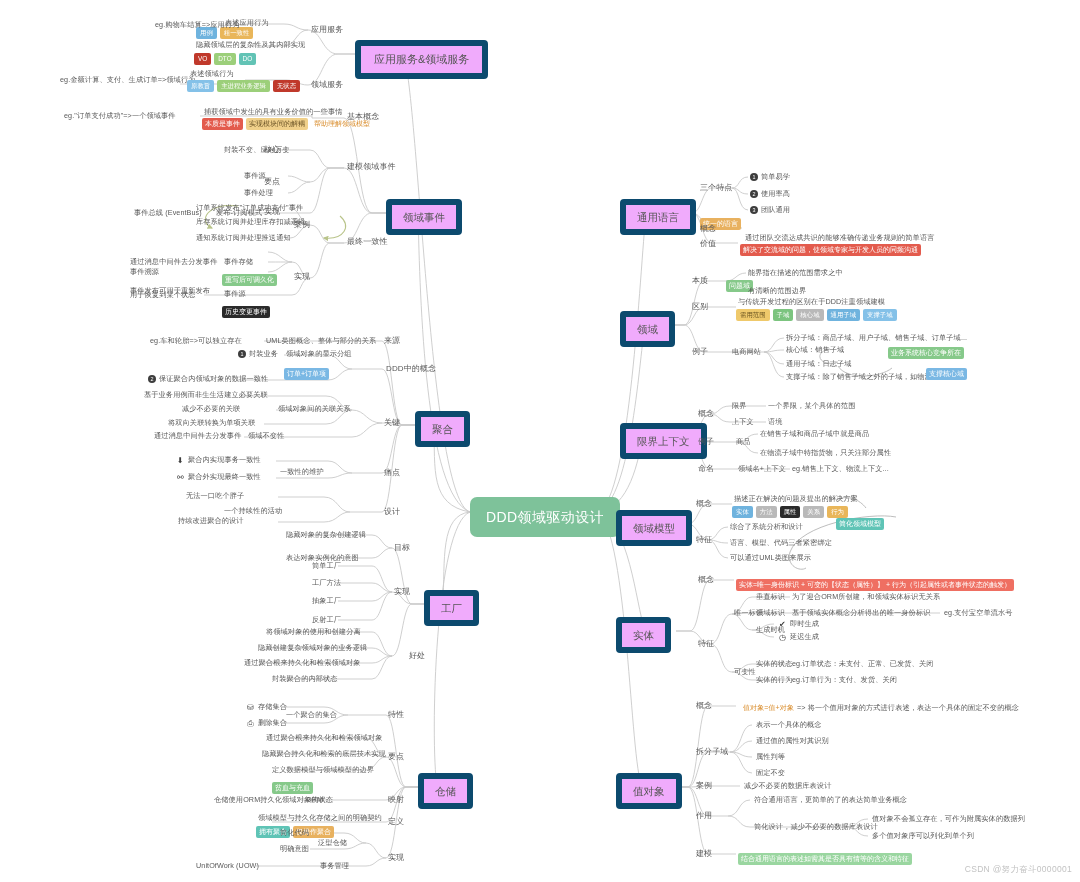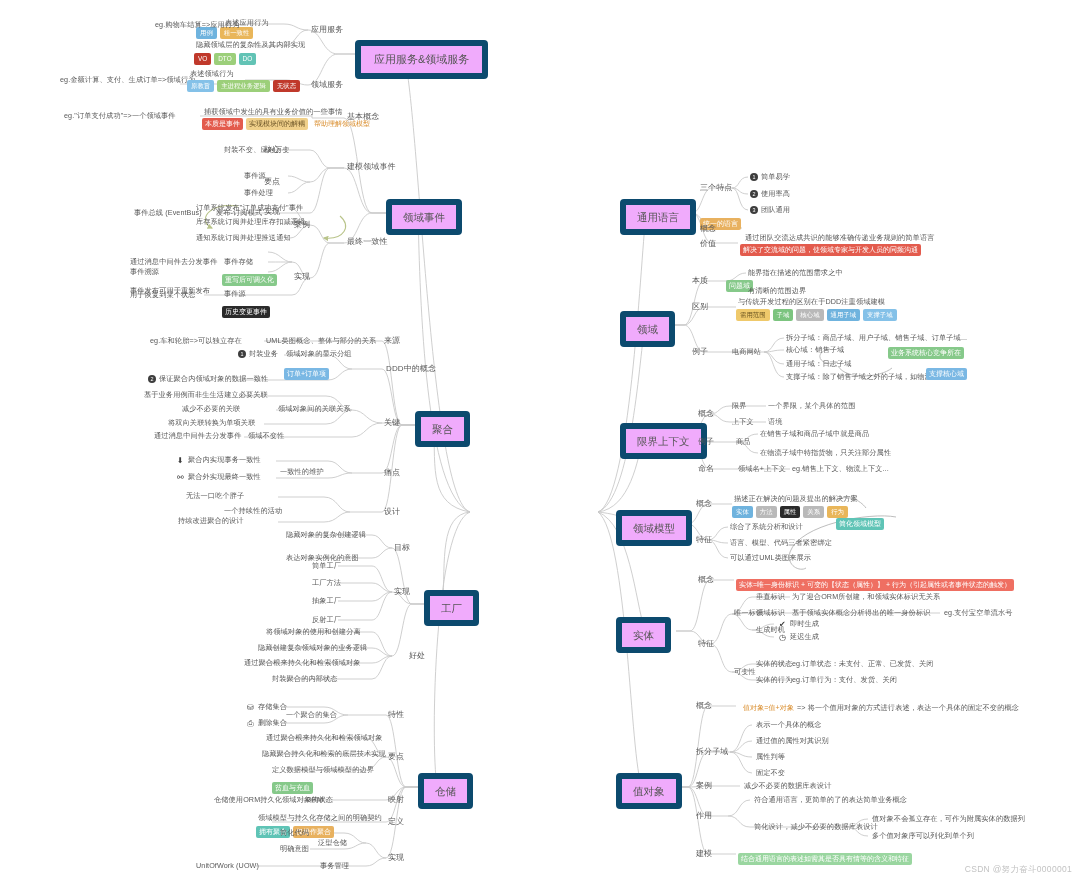--- a/index.html
+++ b/index.html
@@ -376,20 +376,21 @@
       <path d="M790 552 C 786 566 800 572 806 568"></path>
       <path d="M836 500 C 848 494 860 500 866 508"></path>
     </g>
     <defs>
       <marker id="ah1" markerWidth="5" markerHeight="5" refX="4" refY="2.5" orient="auto">
         <path d="M0,0 L5,2.5 L0,5 z" fill="#b9c48a"></path>
       </marker>
     </defs>
   </svg>
 
+  <div class="node root" style="left:470px;top:497px;">DDD领域驱动设计</div>
 
   <div class="node boxed wide" style="left:355px;top:40px;">应用服务&amp;领域服务</div>
   <div class="node txt" style="left:311px;top:25px;">应用服务</div>
   <div class="node txt" style="left:311px;top:80px;">领域服务</div>
   <div class="node txt sm" style="left:225px;top:19px;">表述应用行为</div>
   <div class="tagrow" style="left:196px;top:27px;">
     <span class="tag blue">用例</span>
     <span class="tag orange2">粗一致性</span>
   </div>
   <div class="node txt sm" style="left:196px;top:41px;">隐藏领域层的复杂性及其内部实现</div>

